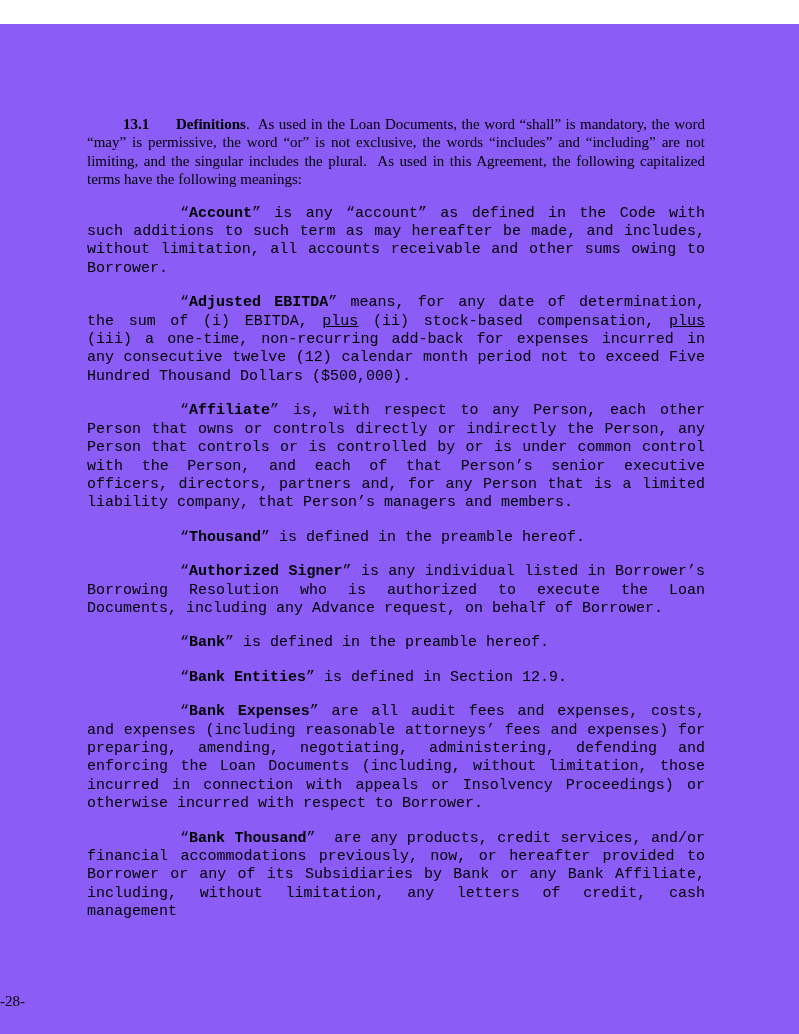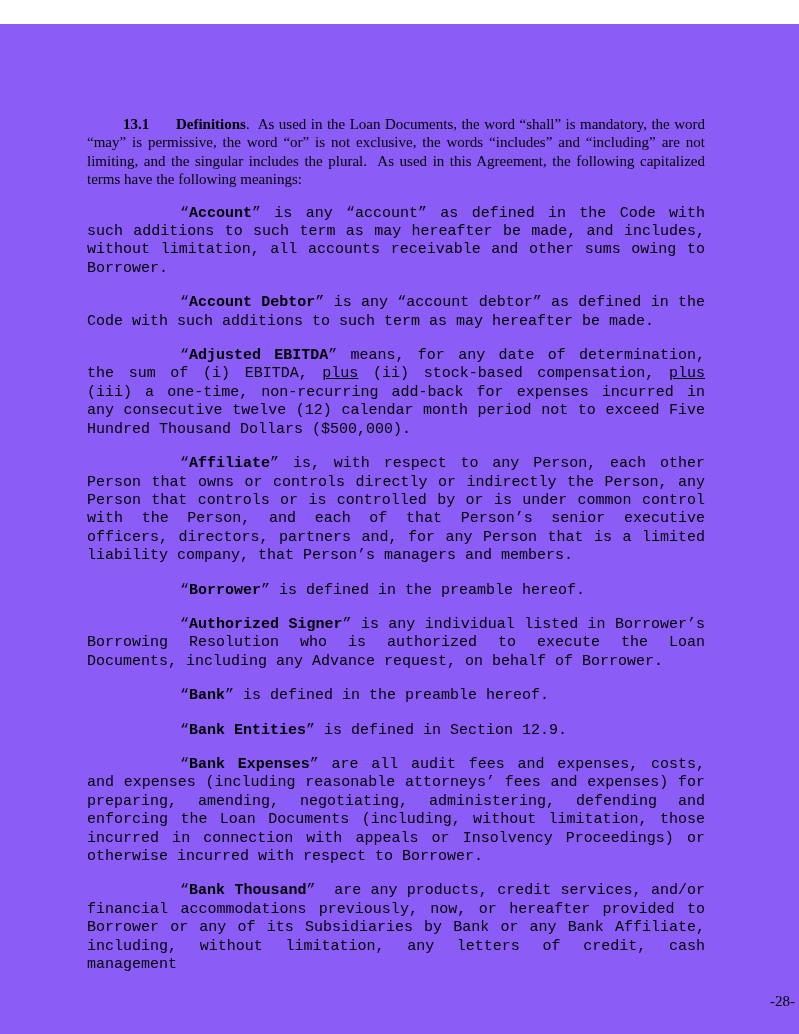--- a/index.html
+++ b/index.html
@@ -37,36 +37,35 @@
     text-indent: 93px;
     font-family: Liberation Mono, monospace;
   }
   .b { font-weight: bold; }
   .u { text-decoration: underline; }
   .footer {
     position: absolute;
     left: 0;
     right: 4px;
     top: 968px;
-    text-align: right;
+    text-align: left;
     font-size: 15px;
     line-height: 18.4px;
   }
 </style>
 </head>
 <body>
 
 <div class="page">
   <div class="content">
       <p class="para section"><span class="b">13.1&nbsp;&nbsp;&nbsp;&nbsp;&nbsp;&nbsp;Definitions</span><span>.&nbsp; As used in the Loan Documents, the word “shall” is mandatory, the word “may” is permissive, the word “or” is not exclusive, the words “includes” and “including” are not limiting, and the singular includes the plural.&nbsp; As used in this Agreement, the following capitalized terms have the following meanings:</span></p>
       <p class="para definition"><span>“</span><span class="b">Account</span><span>” is any “account” as defined in the Code with such additions to such term as may hereafter be made, and includes, without limitation, all accounts receivable and other sums owing to Borrower.</span></p>
-      <p class="para definition"><span>“</span><span class="b">Account Debtor</span><span>” is any “account debtor” as defined in the Code with such additions to such term as may hereafter be made.</span></p>
       <p class="para definition"><span>“</span><span class="b">Adjusted EBITDA</span><span>” means, for any date of determination, the sum of (i) EBITDA, </span><span class="u">plus</span><span> (ii) stock-based compensation, </span><span class="u">plus</span><span> (iii) a one-time, non-recurring add-back for expenses incurred in any consecutive twelve (12) calendar month period not to exceed Five Hundred Thousand Dollars ($500,000).</span></p>
       <p class="para definition"><span>“</span><span class="b">Affiliate</span><span>” is, with respect to any Person, each other Person that owns or controls directly or indirectly the Person, any Person that controls or is controlled by or is under common control with the Person, and each of that Person’s senior executive officers, directors, partners and, for any Person that is a limited liability company, that Person’s managers and members.</span></p>
-      <p class="para definition"><span>“</span><span class="b">Borrower</span><span>” is defined in the preamble hereof.</span></p>
+      <p class="para definition"><span>“</span><span class="b">Thousand</span><span>” is defined in the preamble hereof.</span></p>
       <p class="para definition"><span>“</span><span class="b">Authorized Signer</span><span>” is any individual listed in Borrower’s Borrowing Resolution who is authorized to execute the Loan Documents, including any Advance request, on behalf of Borrower.</span></p>
       <p class="para definition"><span>“</span><span class="b">Bank</span><span>” is defined in the preamble hereof.</span></p>
       <p class="para definition"><span>“</span><span class="b">Bank Entities</span><span>” is defined in Section 12.9.</span></p>
       <p class="para definition"><span>“</span><span class="b">Bank Expenses</span><span>” are all audit fees and expenses, costs, and expenses (including reasonable attorneys’ fees and expenses) for preparing, amending, negotiating, administering, defending and enforcing the Loan Documents (including, without limitation, those incurred in connection with appeals or Insolvency Proceedings) or otherwise incurred with respect to Borrower.</span></p>
       <p class="para definition"><span>“</span><span class="b">Bank Thousand</span><span>”&nbsp; are any products, credit services, and/or financial accommodations previously, now, or hereafter provided to Borrower or any of its Subsidiaries by Bank or any Bank Affiliate, including, without limitation, any letters of credit, cash management</span></p>
     </div>
   <div class="footer">-28-</div>
 </div>
 
 </body></html>

